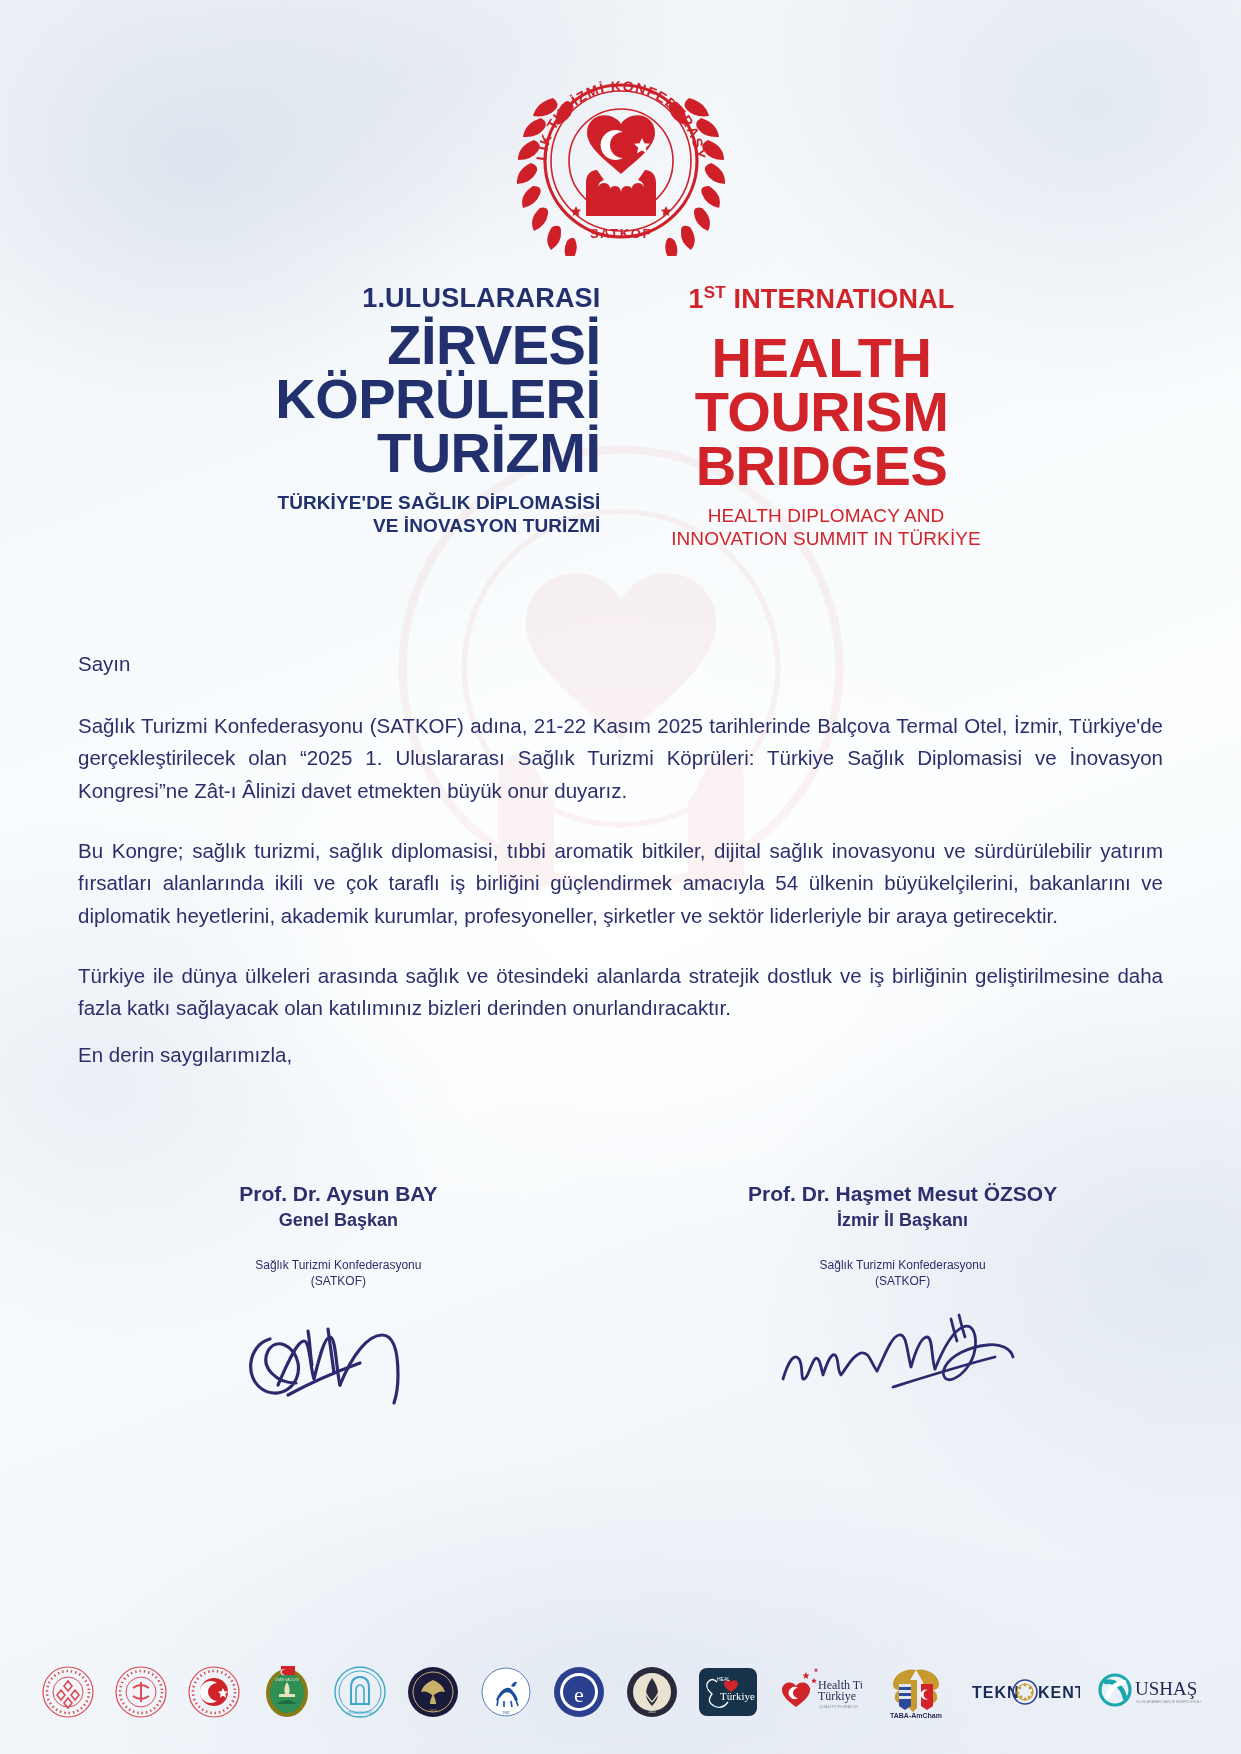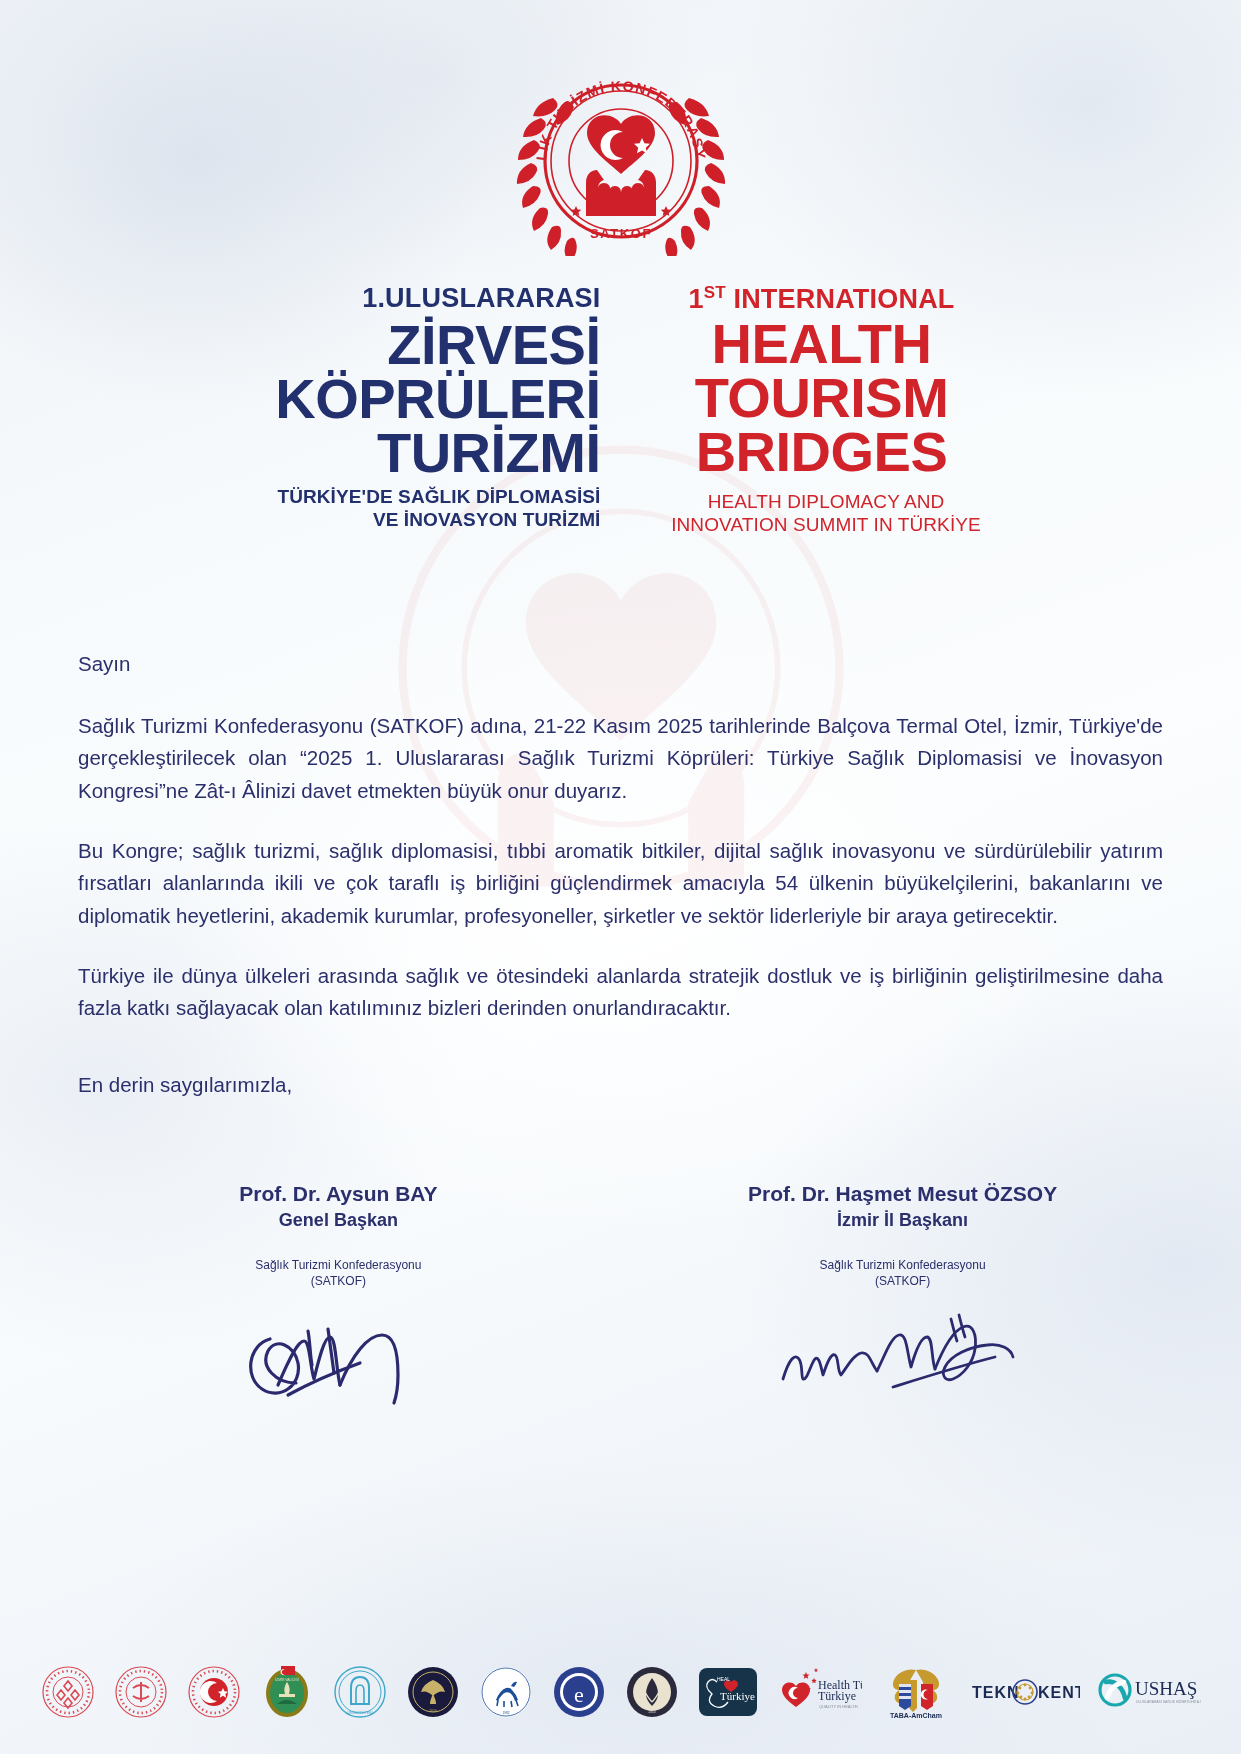--- a/index.html
+++ b/index.html
@@ -51,45 +51,45 @@
     line-height:1.05; white-space:nowrap;
   }
   .kicker-en sup{ font-size:17px; vertical-align:super; }
 
   .big-tr{
     color:#22306e; font-weight:bold; font-size:56px; line-height:.96;
     letter-spacing:-.5px; margin-top:6px;
   }
   .big-en{
     color:#d1232a; font-weight:bold; font-size:56px; line-height:.96;
-    letter-spacing:-.5px; margin-top:4px;
+    letter-spacing:-.5px; margin-top:18px;
   }
   .big-tr div, .big-en div{ white-space:nowrap; }
 
   .sub-tr{
     color:#22306e; font-weight:bold; font-size:19px; line-height:1.22;
-    margin-top:5px; letter-spacing:.1px;
+    margin-top:11px; letter-spacing:.1px;
   }
   .sub-en{
     color:#d1232a; font-weight:normal; font-size:19px; line-height:1.22;
     margin-top:11px; letter-spacing:.1px;margin-left:9px;
   }
   .sub-tr div, .sub-en div{ white-space:nowrap; }
 
   
   .letter{
     position:absolute; left:78px; right:78px; top:648px;
     color:#2b2f6b;
   }
   .salutation{ font-size:20.5px; line-height:1.55; margin-bottom:30px; }
   .para{
     font-size:20.5px; line-height:1.58; text-align:justify;
     margin-bottom:28px; hyphens:none;
   }
-  .para.last{ margin-bottom:44px; }
+  .para.last{ margin-bottom:14px; }
   .closing{ font-size:20.5px; line-height:1.55; margin-top:6px; }
 
   
   .sigs{
     position:absolute; left:78px; right:78px; top:1180px;
     display:flex; justify-content:space-between;
   }
   .sig{ width:48%; text-align:center; color:#2b2f6b; position:relative; }
   .sig-name{ font-size:21px; font-weight:bold; line-height:1.35; }
   .sig-role{ font-size:18px; font-weight:bold; line-height:1.35;text-align:center; }

